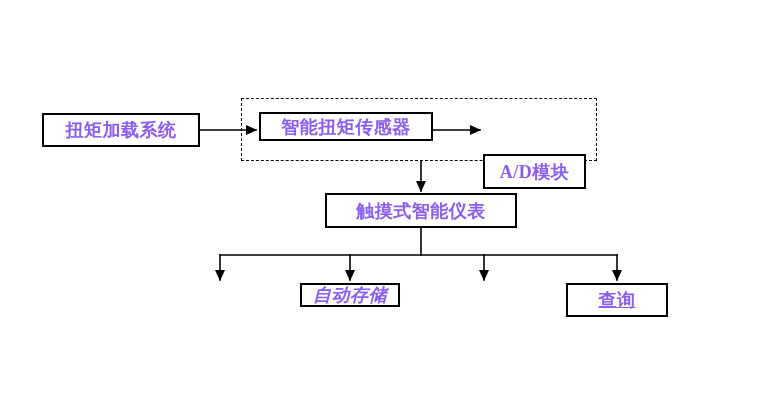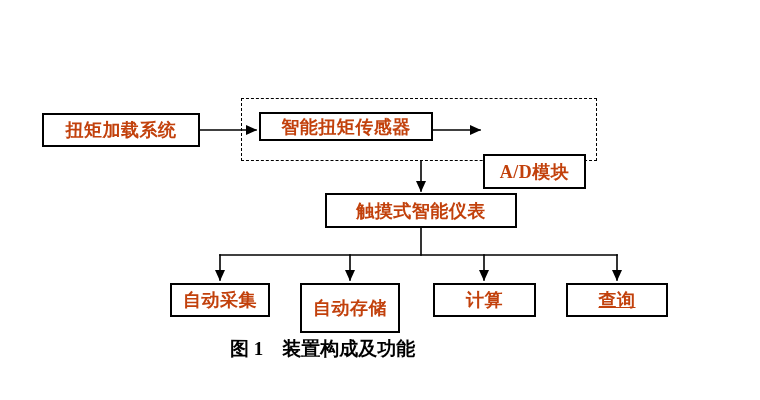--- a/index.html
+++ b/index.html
@@ -25,21 +25,21 @@
   }
   .node {
     position: absolute;
     border: 2px solid #000000;
     background: #ffffff;
     display: flex;
     align-items: center;
     justify-content: center;
     font-size: 18px;
     font-weight: bold;
-    color: #c2410c;
+    color: #8b5cf6;
     letter-spacing: 0.5px;
     white-space: nowrap;
   }
   .dashed-frame {
     position: absolute;
     border: 1.8px dashed #000000;
     background: transparent;
   }
   .caption {
     position: absolute;
@@ -91,31 +91,24 @@
   </div>
 
   <div class="node" style="left:483px; top:112px; width:103px; height:35px;margin-top:42px;">
     <span>A/D模块</span>
   </div>
 
   <div class="node" style="left:325px; top:193px; width:192px; height:35px;">
     <span>触摸式智能仪表</span>
   </div>
 
-  <div class="node" style="left:170px; top:283px; width:100px; height:34px;">
-    <span>自动采集</span>
-  </div>
 
-  <div class="node" style="left:300px; top:283px; width:100px; height:50px;">
+  <div class="node" style="left:300px; top:283px; width:100px; height:24px;font-style:italic;">
     <span>自动存储</span>
   </div>
 
-  <div class="node" style="left:433px; top:283px; width:103px; height:34px;">
-    <span>计算</span>
-  </div>
 
   <div class="node" style="left:566px; top:283px; width:102px; height:34px;text-decoration:underline;">
     <span>查询</span>
   </div>
 
-  <div class="caption" style="left:230px; top:336px;">图 1　装置构成及功能</div>
 
 </div>
 
 </body></html>

